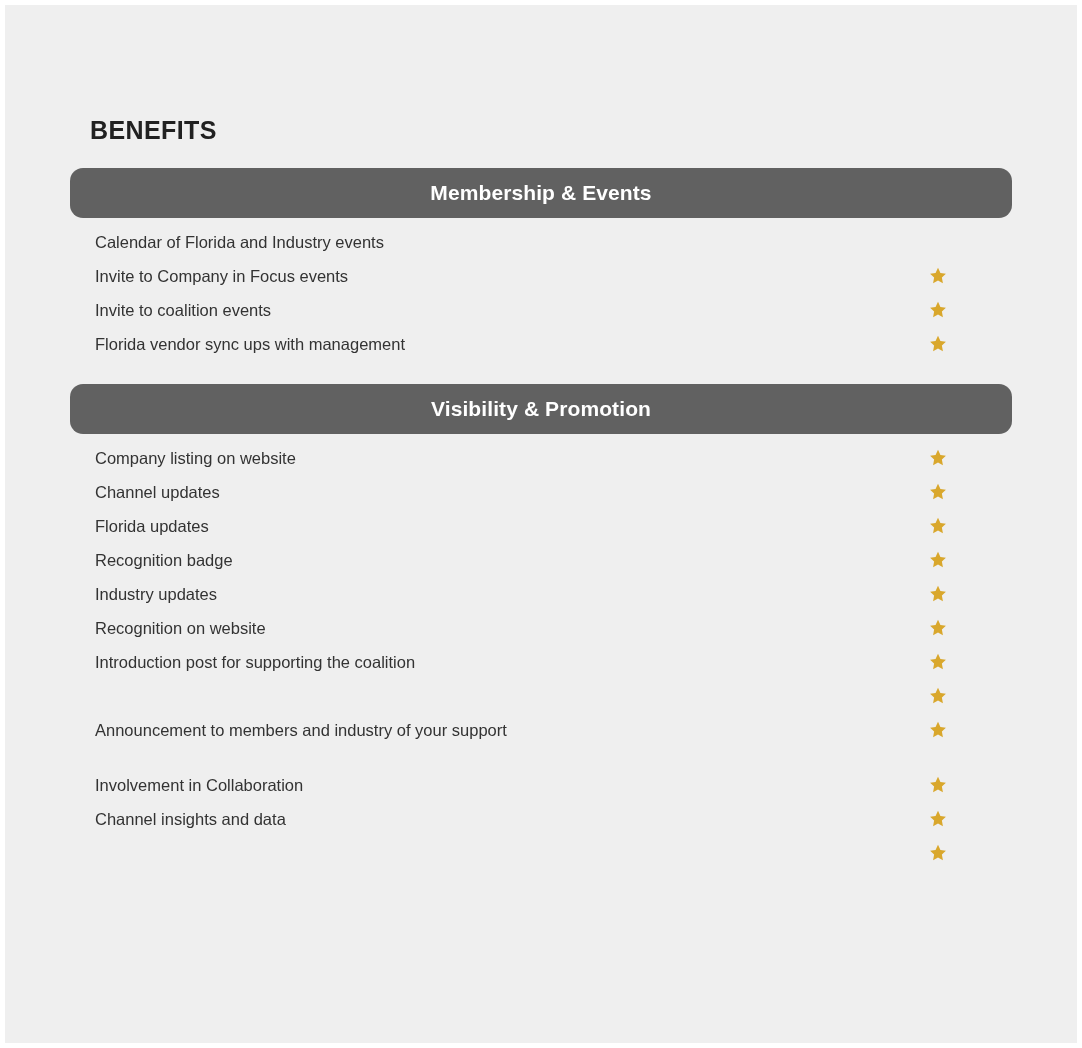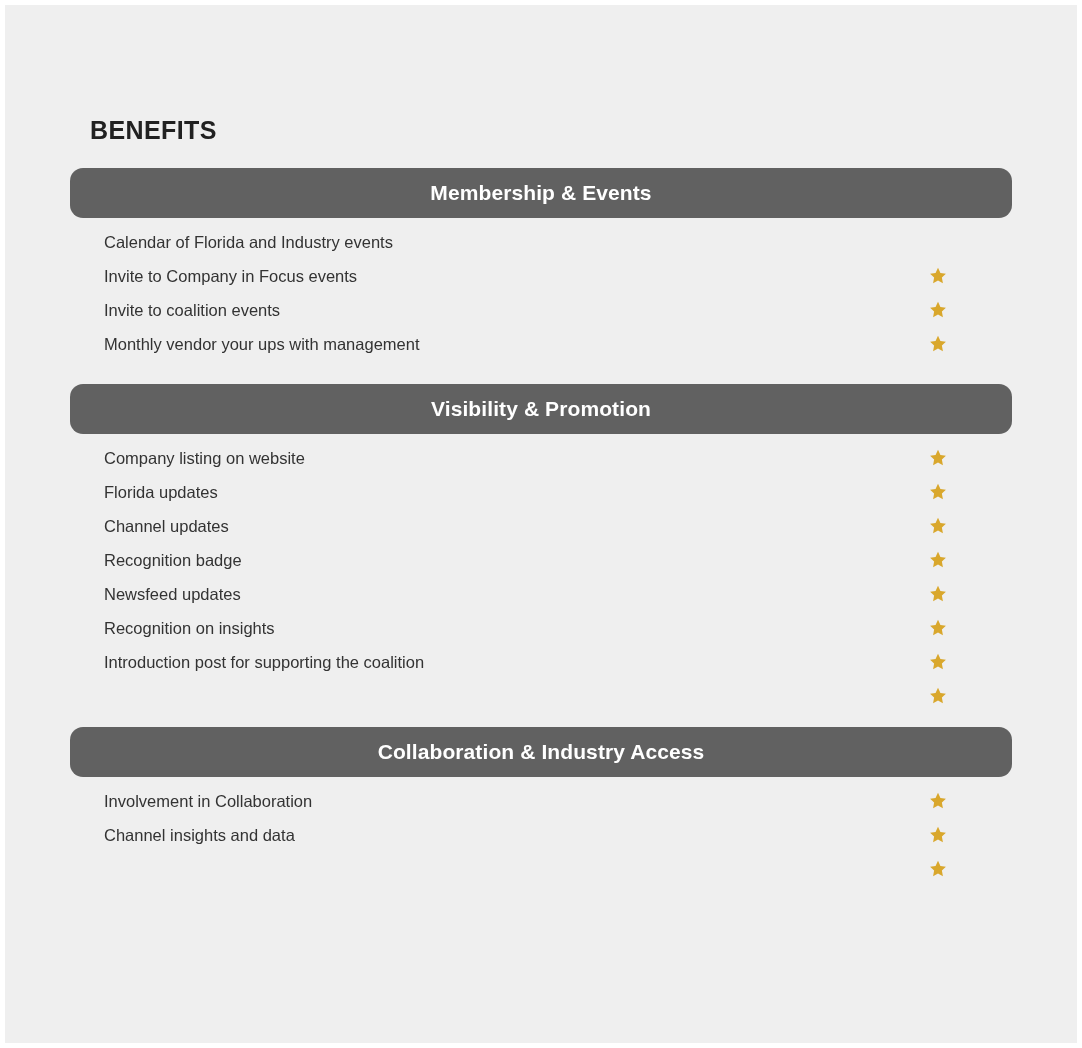--- a/index.html
+++ b/index.html
@@ -73,21 +73,21 @@
   .row {
     position: relative;
     height: 34px;
     display: flex;
     align-items: center;
     box-sizing: border-box;
   }
 
   .row-label {
     position: absolute;
-    left: 34px;
+    left: 25px;
     font-size: 16.5px;
     color: #333333;
     line-height: 22px;
     white-space: nowrap;
   }
 
   .row-star {
     position: absolute;
     left: 855px;
     width: 26px;
@@ -138,21 +138,21 @@
           </div>
           <div class="row">
             <div class="row-label">Invite to coalition events</div>
             <div class="row-star">
               <svg width="20" height="20" viewBox="0 0 24 24">
                 <path d="M12 2.2l2.94 6.28 6.56.83-4.84 4.6 1.25 6.69L12 17.35 6.09 20.6l1.25-6.69-4.84-4.6 6.56-.83z" fill="#d9a72c"></path>
               </svg>
             </div>
           </div>
           <div class="row">
-            <div class="row-label">Monthly vendor your ups with management</div>
+            <div class="row-label">Florida vendor sync ups with management</div>
             <div class="row-star">
               <svg width="20" height="20" viewBox="0 0 24 24">
                 <path d="M12 2.2l2.94 6.28 6.56.83-4.84 4.6 1.25 6.69L12 17.35 6.09 20.6l1.25-6.69-4.84-4.6 6.56-.83z" fill="#d9a72c"></path>
               </svg>
             </div>
           </div>
         </div>
       </div>
       <div class="gap-md"></div>
       <div class="section">
@@ -162,81 +162,86 @@
         <div class="section-rows">
           <div class="row">
             <div class="row-label">Company listing on website</div>
             <div class="row-star">
               <svg width="20" height="20" viewBox="0 0 24 24">
                 <path d="M12 2.2l2.94 6.28 6.56.83-4.84 4.6 1.25 6.69L12 17.35 6.09 20.6l1.25-6.69-4.84-4.6 6.56-.83z" fill="#d9a72c"></path>
               </svg>
             </div>
           </div>
           <div class="row">
+            <div class="row-label">Channel updates</div>
+            <div class="row-star">
+              <svg width="20" height="20" viewBox="0 0 24 24">
+                <path d="M12 2.2l2.94 6.28 6.56.83-4.84 4.6 1.25 6.69L12 17.35 6.09 20.6l1.25-6.69-4.84-4.6 6.56-.83z" fill="#d9a72c"></path>
+              </svg>
+            </div>
+          </div>
+          <div class="row">
             <div class="row-label">Florida updates</div>
             <div class="row-star">
               <svg width="20" height="20" viewBox="0 0 24 24">
                 <path d="M12 2.2l2.94 6.28 6.56.83-4.84 4.6 1.25 6.69L12 17.35 6.09 20.6l1.25-6.69-4.84-4.6 6.56-.83z" fill="#d9a72c"></path>
               </svg>
             </div>
           </div>
           <div class="row">
-            <div class="row-label">Channel updates</div>
-            <div class="row-star">
-              <svg width="20" height="20" viewBox="0 0 24 24">
-                <path d="M12 2.2l2.94 6.28 6.56.83-4.84 4.6 1.25 6.69L12 17.35 6.09 20.6l1.25-6.69-4.84-4.6 6.56-.83z" fill="#d9a72c"></path>
-              </svg>
-            </div>
-          </div>
-          <div class="row">
             <div class="row-label">Recognition badge</div>
             <div class="row-star">
               <svg width="20" height="20" viewBox="0 0 24 24">
                 <path d="M12 2.2l2.94 6.28 6.56.83-4.84 4.6 1.25 6.69L12 17.35 6.09 20.6l1.25-6.69-4.84-4.6 6.56-.83z" fill="#d9a72c"></path>
               </svg>
             </div>
           </div>
           <div class="row">
-            <div class="row-label">Newsfeed updates</div>
-            <div class="row-star">
-              <svg width="20" height="20" viewBox="0 0 24 24">
-                <path d="M12 2.2l2.94 6.28 6.56.83-4.84 4.6 1.25 6.69L12 17.35 6.09 20.6l1.25-6.69-4.84-4.6 6.56-.83z" fill="#d9a72c"></path>
-              </svg>
-            </div>
-          </div>
-          <div class="row">
-            <div class="row-label">Recognition on insights</div>
+            <div class="row-label">Industry updates</div>
+            <div class="row-star">
+              <svg width="20" height="20" viewBox="0 0 24 24">
+                <path d="M12 2.2l2.94 6.28 6.56.83-4.84 4.6 1.25 6.69L12 17.35 6.09 20.6l1.25-6.69-4.84-4.6 6.56-.83z" fill="#d9a72c"></path>
+              </svg>
+            </div>
+          </div>
+          <div class="row">
+            <div class="row-label">Recognition on website</div>
             <div class="row-star">
               <svg width="20" height="20" viewBox="0 0 24 24">
                 <path d="M12 2.2l2.94 6.28 6.56.83-4.84 4.6 1.25 6.69L12 17.35 6.09 20.6l1.25-6.69-4.84-4.6 6.56-.83z" fill="#d9a72c"></path>
               </svg>
             </div>
           </div>
           <div class="row">
             <div class="row-label">Introduction post for supporting the coalition</div>
             <div class="row-star">
               <svg width="20" height="20" viewBox="0 0 24 24">
                 <path d="M12 2.2l2.94 6.28 6.56.83-4.84 4.6 1.25 6.69L12 17.35 6.09 20.6l1.25-6.69-4.84-4.6 6.56-.83z" fill="#d9a72c"></path>
               </svg>
             </div>
           </div>
           <div class="row">
+            <div class="row-star">
+              <svg width="20" height="20" viewBox="0 0 24 24">
+                <path d="M12 2.2l2.94 6.28 6.56.83-4.84 4.6 1.25 6.69L12 17.35 6.09 20.6l1.25-6.69-4.84-4.6 6.56-.83z" fill="#d9a72c"></path>
+              </svg>
+            </div>
+          </div>
+          <div class="row">
+            <div class="row-label">Announcement to members and industry of your support</div>
             <div class="row-star">
               <svg width="20" height="20" viewBox="0 0 24 24">
                 <path d="M12 2.2l2.94 6.28 6.56.83-4.84 4.6 1.25 6.69L12 17.35 6.09 20.6l1.25-6.69-4.84-4.6 6.56-.83z" fill="#d9a72c"></path>
               </svg>
             </div>
           </div>
         </div>
       </div>
       <div class="gap-sm"></div>
       <div class="section">
-        <div class="section-header">
-          <div class="section-header-label">Collaboration &amp; Industry Access</div>
-        </div>
         <div class="section-rows">
           <div class="row">
             <div class="row-label">Involvement in Collaboration</div>
             <div class="row-star">
               <svg width="20" height="20" viewBox="0 0 24 24">
                 <path d="M12 2.2l2.94 6.28 6.56.83-4.84 4.6 1.25 6.69L12 17.35 6.09 20.6l1.25-6.69-4.84-4.6 6.56-.83z" fill="#d9a72c"></path>
               </svg>
             </div>
           </div>
           <div class="row">

